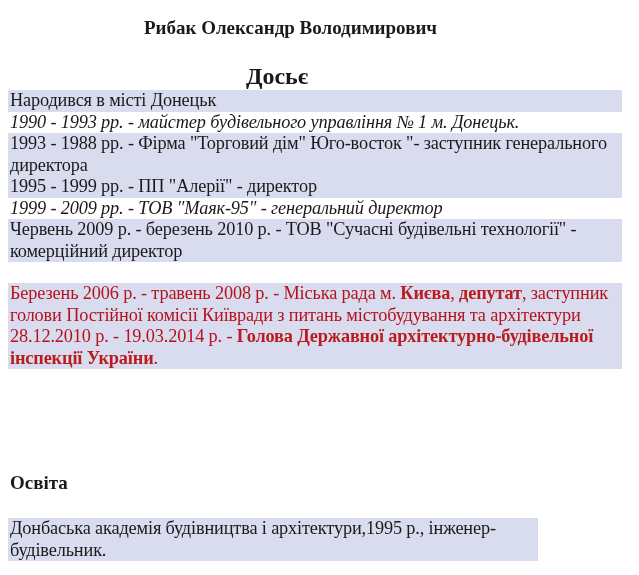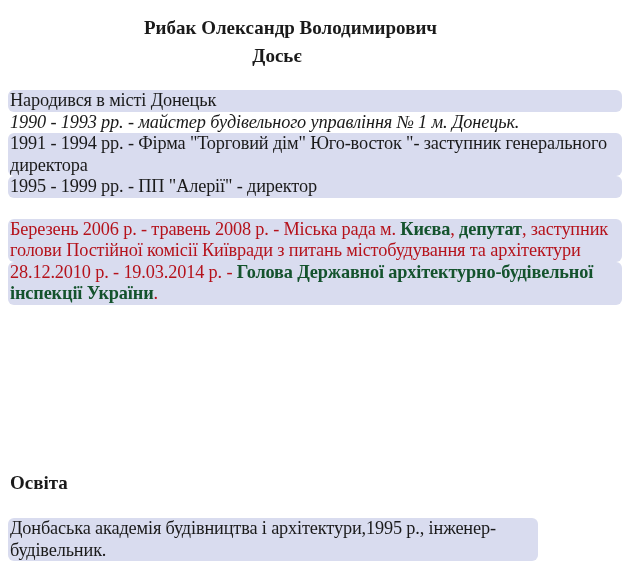--- a/index.html
+++ b/index.html
@@ -22,43 +22,42 @@
       top: 16px;
       text-align: center;
       font-weight: bold;
       font-size: 19px;
       line-height: 24px;
     }
     .subtitle {
       position: absolute;
       left: 0;
       width: 554px;
-      top: 44px;
+      top: 64px;
       text-align: center;
       font-weight: bold;
-      font-size: 19px;
+      font-size: 24px;
       line-height: 24px;
     }
     .list {
       position: absolute;
       left: 8px;
       width: 614px;
       top: 90px;
     }
     .row {
       padding: 0 10px 0 2px;
       font-size: 18.3px;
       line-height: 21.5px;
       letter-spacing: -0.15px;
-      border-radius: 6px;
     }
     .row.shaded { background: #d9dcef; }
     .row.plain { background: #ffffff; font-style: italic; }
     .row.red { color: #b5121b; }
-    .row.red b { color: #14532d; }
+    .row.red b { color: #b91c1c; }
     .gap { height: 21px; }
     .section-head {
       position: absolute;
       left: 10px;
       top: 471px;
       font-weight: bold;
       font-size: 19px;
       line-height: 23px;
     }
     .edu {
@@ -70,22 +69,24 @@
   </style>
 </head>
 <body>
 
 <div class="title">Рибак Олександр Володимирович</div>
 <div class="subtitle">Досьє</div>
 
 <div class="list">
   <div class="row shaded">Народився в місті Донецьк</div>
   <div class="row plain">1990 - 1993 рр. - майстер будівельного управління № 1 м. Донецьк.</div>
-  <div class="row shaded">1991 - 1994 рр. - Фірма "Торговий дім" Юго-восток "- заступник генерального директора</div>
+  <div class="row shaded">1993 - 1988 рр. - Фірма "Торговий дім" Юго-восток "- заступник генерального директора</div>
   <div class="row shaded">1995 - 1999 рр. - ПП "Алерії" - директор</div>
+  <div class="row plain">1999 - 2009 рр. - ТОВ "Маяк-95" - генеральний директор</div>
+  <div class="row shaded">Червень 2009 р. - березень 2010 р. - ТОВ "Сучасні будівельні технології" - комерційний директор</div>
 
   <div class="gap"></div>
 
   <div class="row shaded red">
     <span>Березень 2006 р. - травень 2008 р. - Міська рада м. </span><b>Києва</b><span>, </span><b>депутат</b><span>, заступник голови Постійної комісії Київради з питань містобудування та архітектури</span>
   </div>
   <div class="row shaded red">
     <span>28.12.2010 р. - 19.03.2014 р. - </span><b>Голова Державної архітектурно-будівельної інспекції України</b><span>.</span>
   </div>
 </div>

